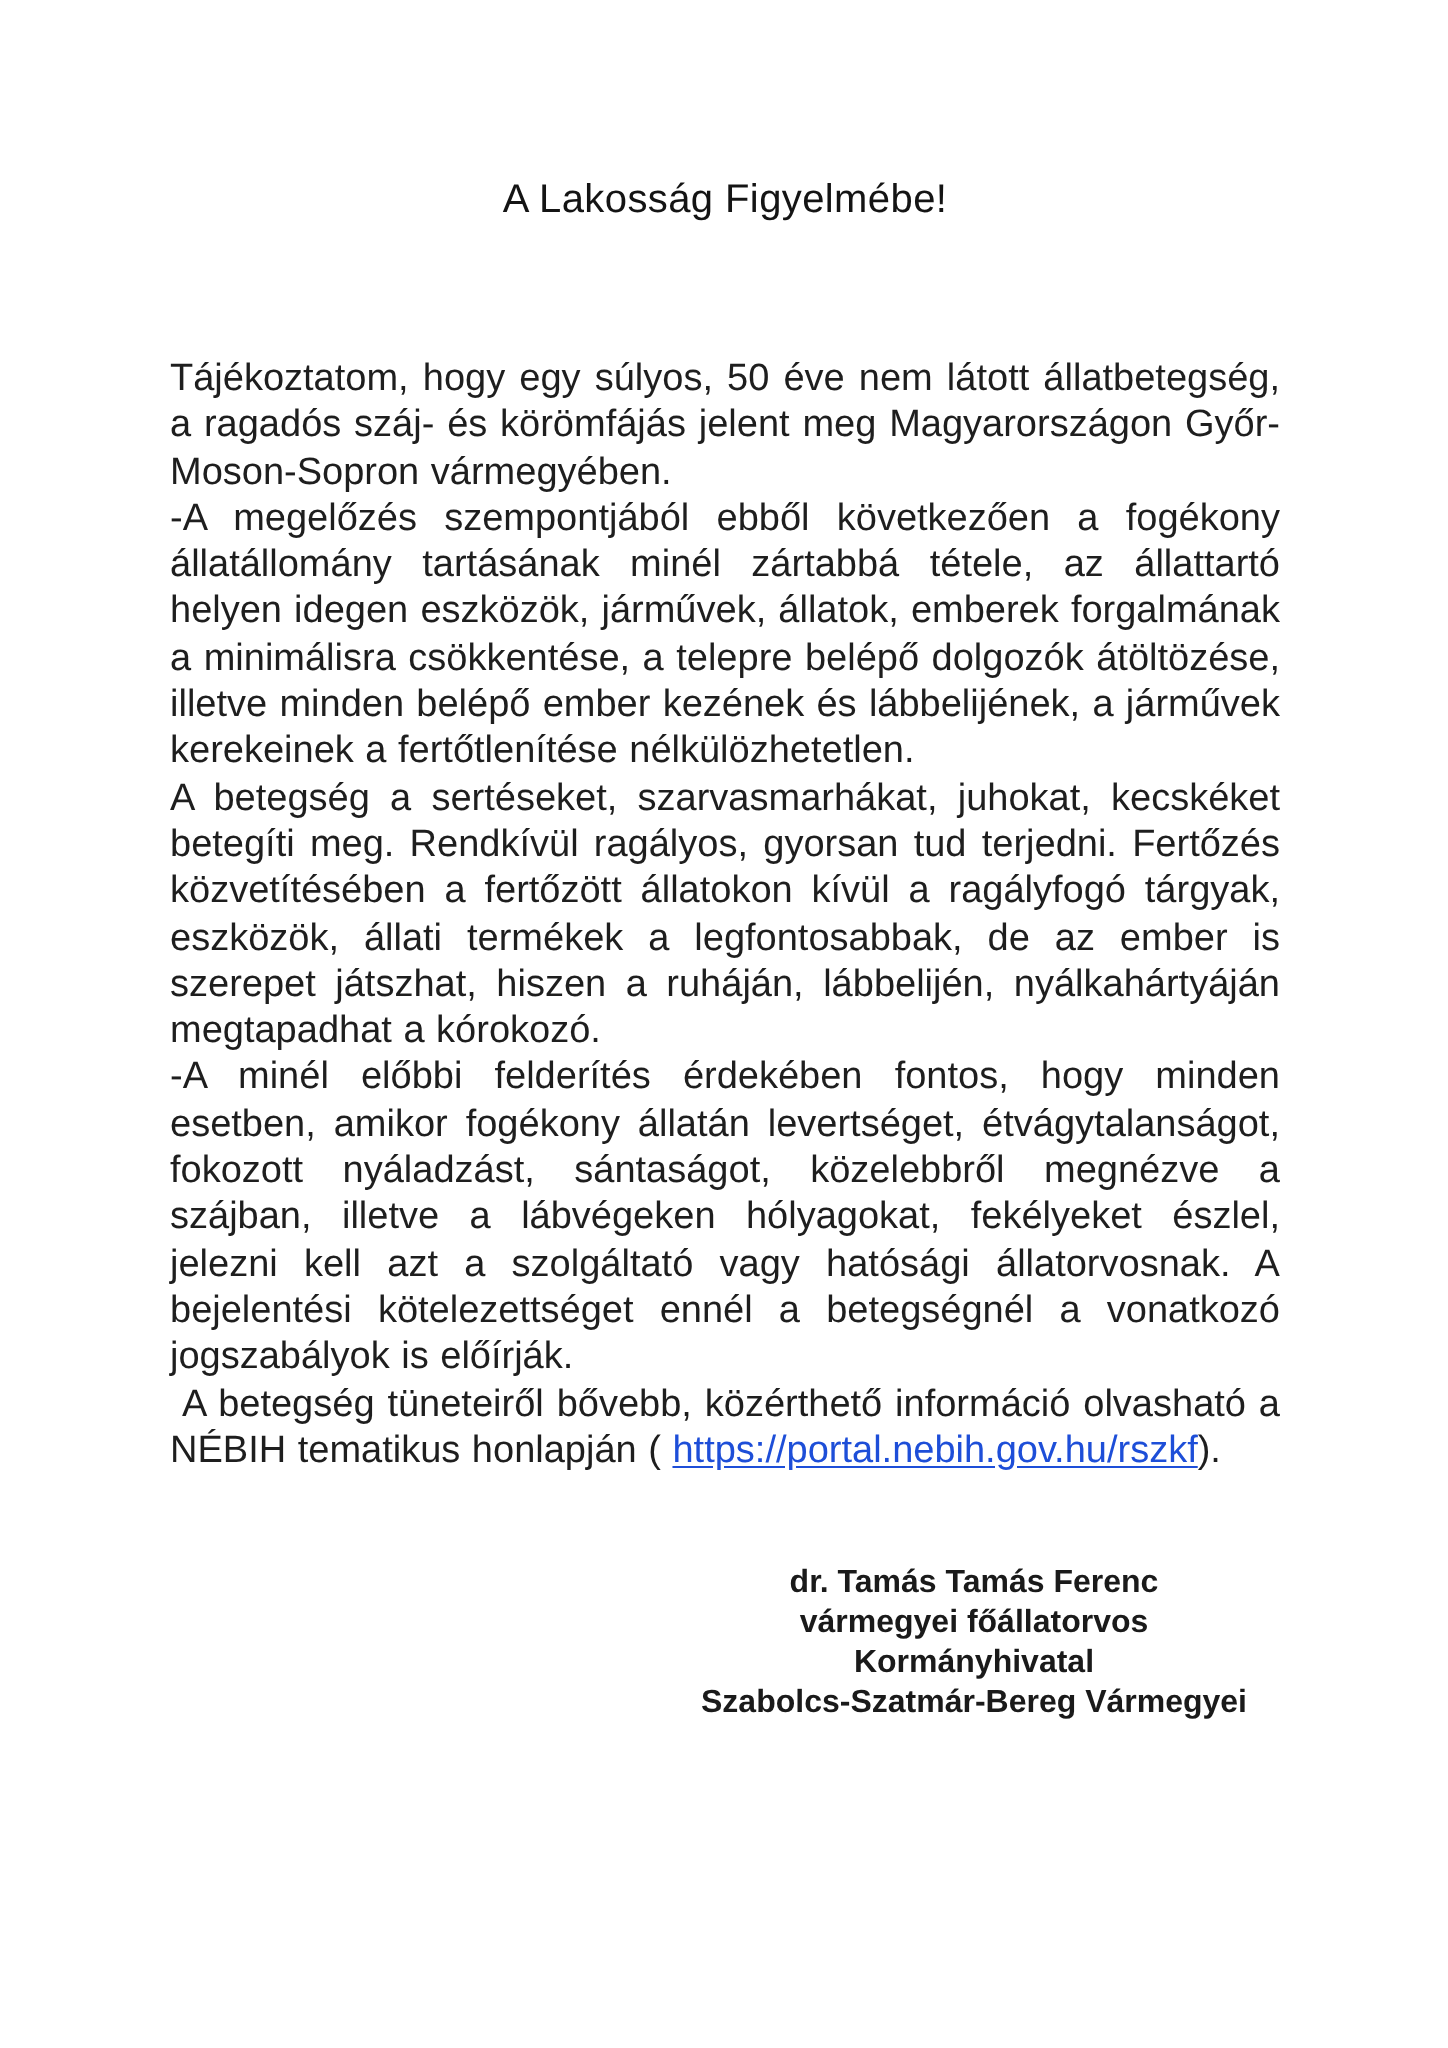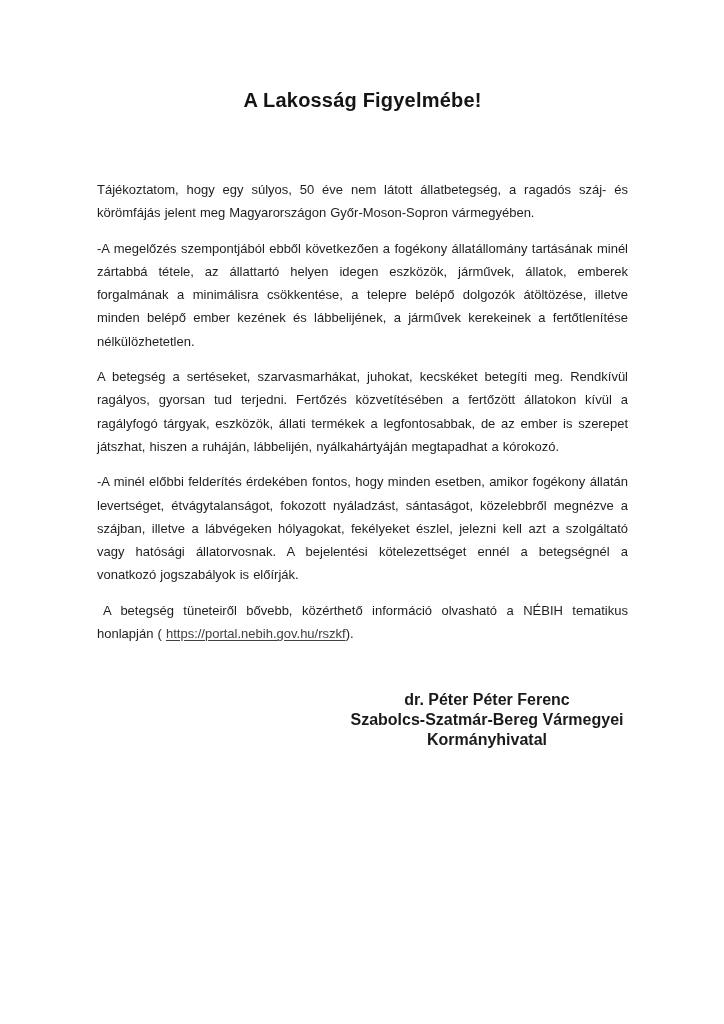--- a/index.html
+++ b/index.html
@@ -19,40 +19,40 @@
     width: 724px;
     height: 1024px;
     padding: 0 84px 0 85px;
     background: #ffffff;
   }
   .doc-title {
     margin: 0;
     padding-top: 88px;
     font-size: 20px;
     line-height: 24px;
-    font-weight: bold;
+    font-weight: normal;
     text-align: center;
     color: #141414;
     letter-spacing: 0.2px;
   }
   .doc-body {
     margin-top: 66px;
   }
   .doc-body p {
-    margin: 12px;
-    font-size: 13px;
+    margin: 0;
+    font-size: 19px;
     line-height: 23.3px;
     text-align: justify;
     word-spacing: 0.5px;
   }
   .doc-body p.closing {
     text-indent: 6px;
   }
   .nebih-link {
-    color: #404040;
+    color: #1d4ed8;
     text-decoration: underline;
     text-underline-offset: 2px;
     cursor: pointer;
   }
   .signature {
     margin-top: 45px;
     margin-left: 247px; 
     width: 310px;
     text-align: center;
     font-weight: bold;
@@ -73,18 +73,19 @@
 
   <div class="doc-body">
     <p>Tájékoztatom, hogy egy súlyos, 50 éve nem látott állatbetegség, a ragadós száj- és körömfájás jelent meg Magyarországon Győr-Moson-Sopron vármegyében.</p>
     <p>-A megelőzés szempontjából ebből következően a fogékony állatállomány tartásának minél zártabbá tétele, az állattartó helyen idegen eszközök, járművek, állatok, emberek forgalmának a minimálisra csökkentése, a telepre belépő dolgozók átöltözése, illetve minden belépő ember kezének és lábbelijének, a járművek kerekeinek a fertőtlenítése nélkülözhetetlen.</p>
     <p>A betegség a sertéseket, szarvasmarhákat, juhokat, kecskéket betegíti meg. Rendkívül ragályos, gyorsan tud terjedni. Fertőzés közvetítésében a fertőzött állatokon kívül a ragályfogó tárgyak, eszközök, állati termékek a legfontosabbak, de az ember is szerepet játszhat, hiszen a ruháján, lábbelijén, nyálkahártyáján megtapadhat a kórokozó.</p>
     <p>-A minél előbbi felderítés érdekében fontos, hogy minden esetben, amikor fogékony állatán levertséget, étvágytalanságot, fokozott nyáladzást, sántaságot, közelebbről megnézve a szájban, illetve a lábvégeken hólyagokat, fekélyeket észlel, jelezni kell azt a szolgáltató vagy hatósági állatorvosnak. A bejelentési kötelezettséget ennél a betegségnél a vonatkozó jogszabályok is előírják.</p>
     <p class="closing"><span>A betegség tüneteiről bővebb, közérthető információ olvasható a NÉBIH tematikus honlapján ( </span><a class="nebih-link">https://portal.nebih.gov.hu/rszkf</a><span>).</span></p>
   </div>
 
   <div class="signature">
-    <div>dr. Péter Péter Ferenc</div>
+    <div>dr. Tamás Tamás Ferenc</div>
+    <div>vármegyei főállatorvos</div>
+    <div>Kormányhivatal</div>
     <div>Szabolcs-Szatmár-Bereg Vármegyei</div>
-    <div>Kormányhivatal</div>
   </div>
 
 </div>
 
 </body></html>

